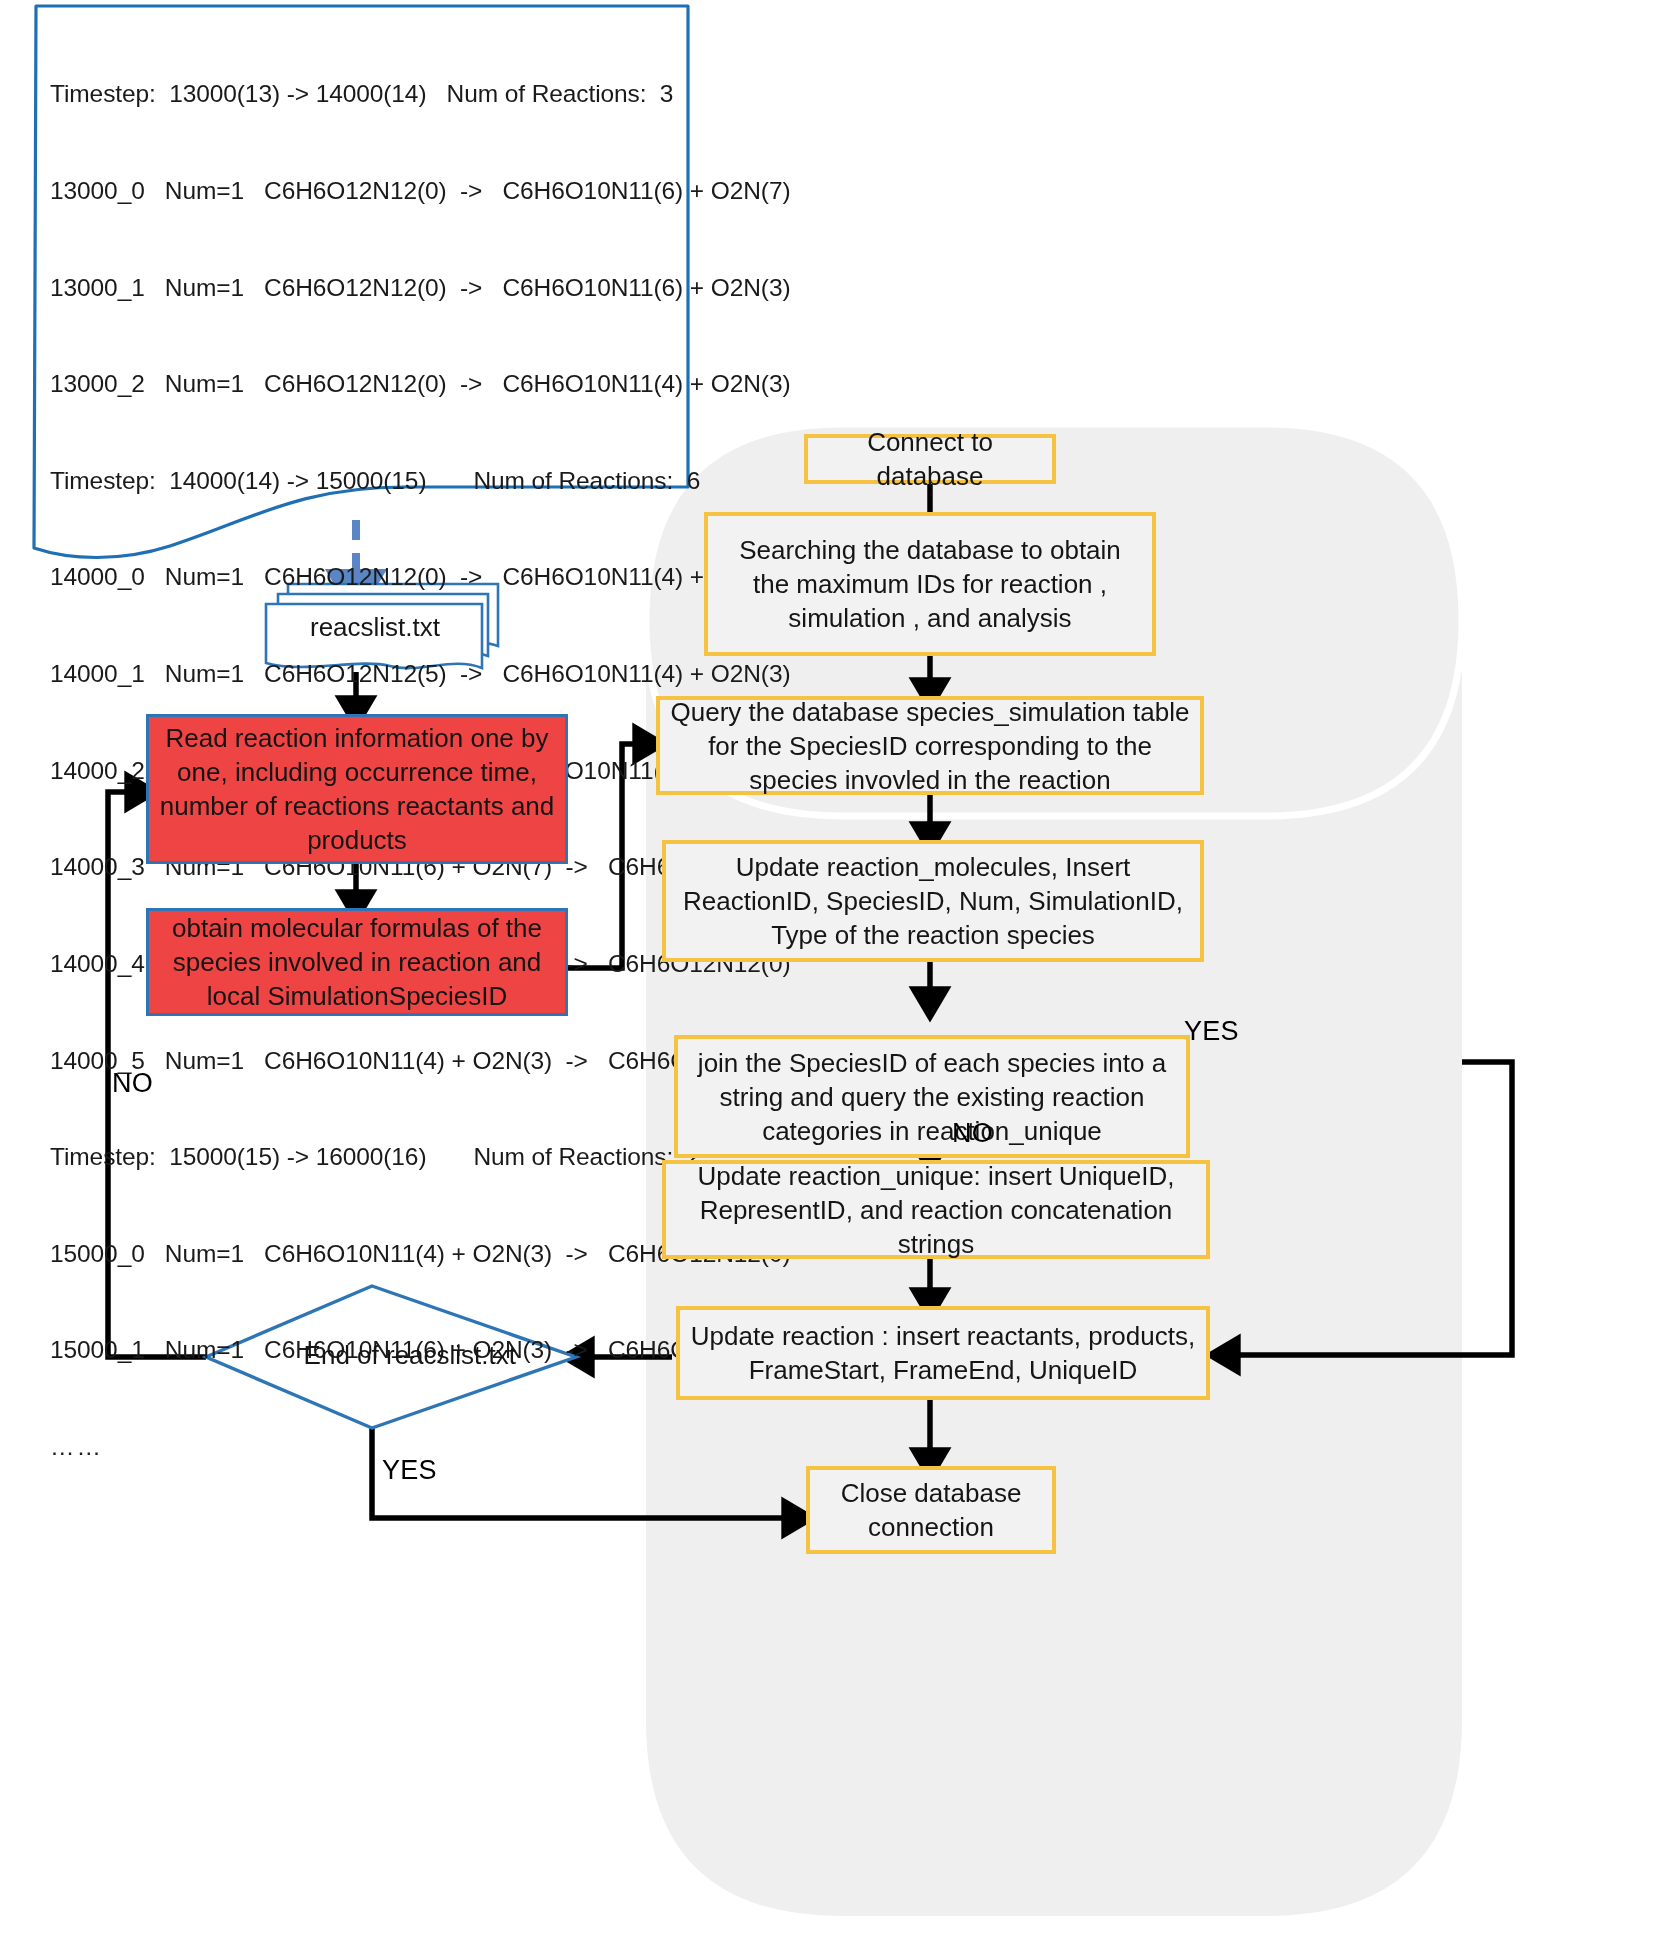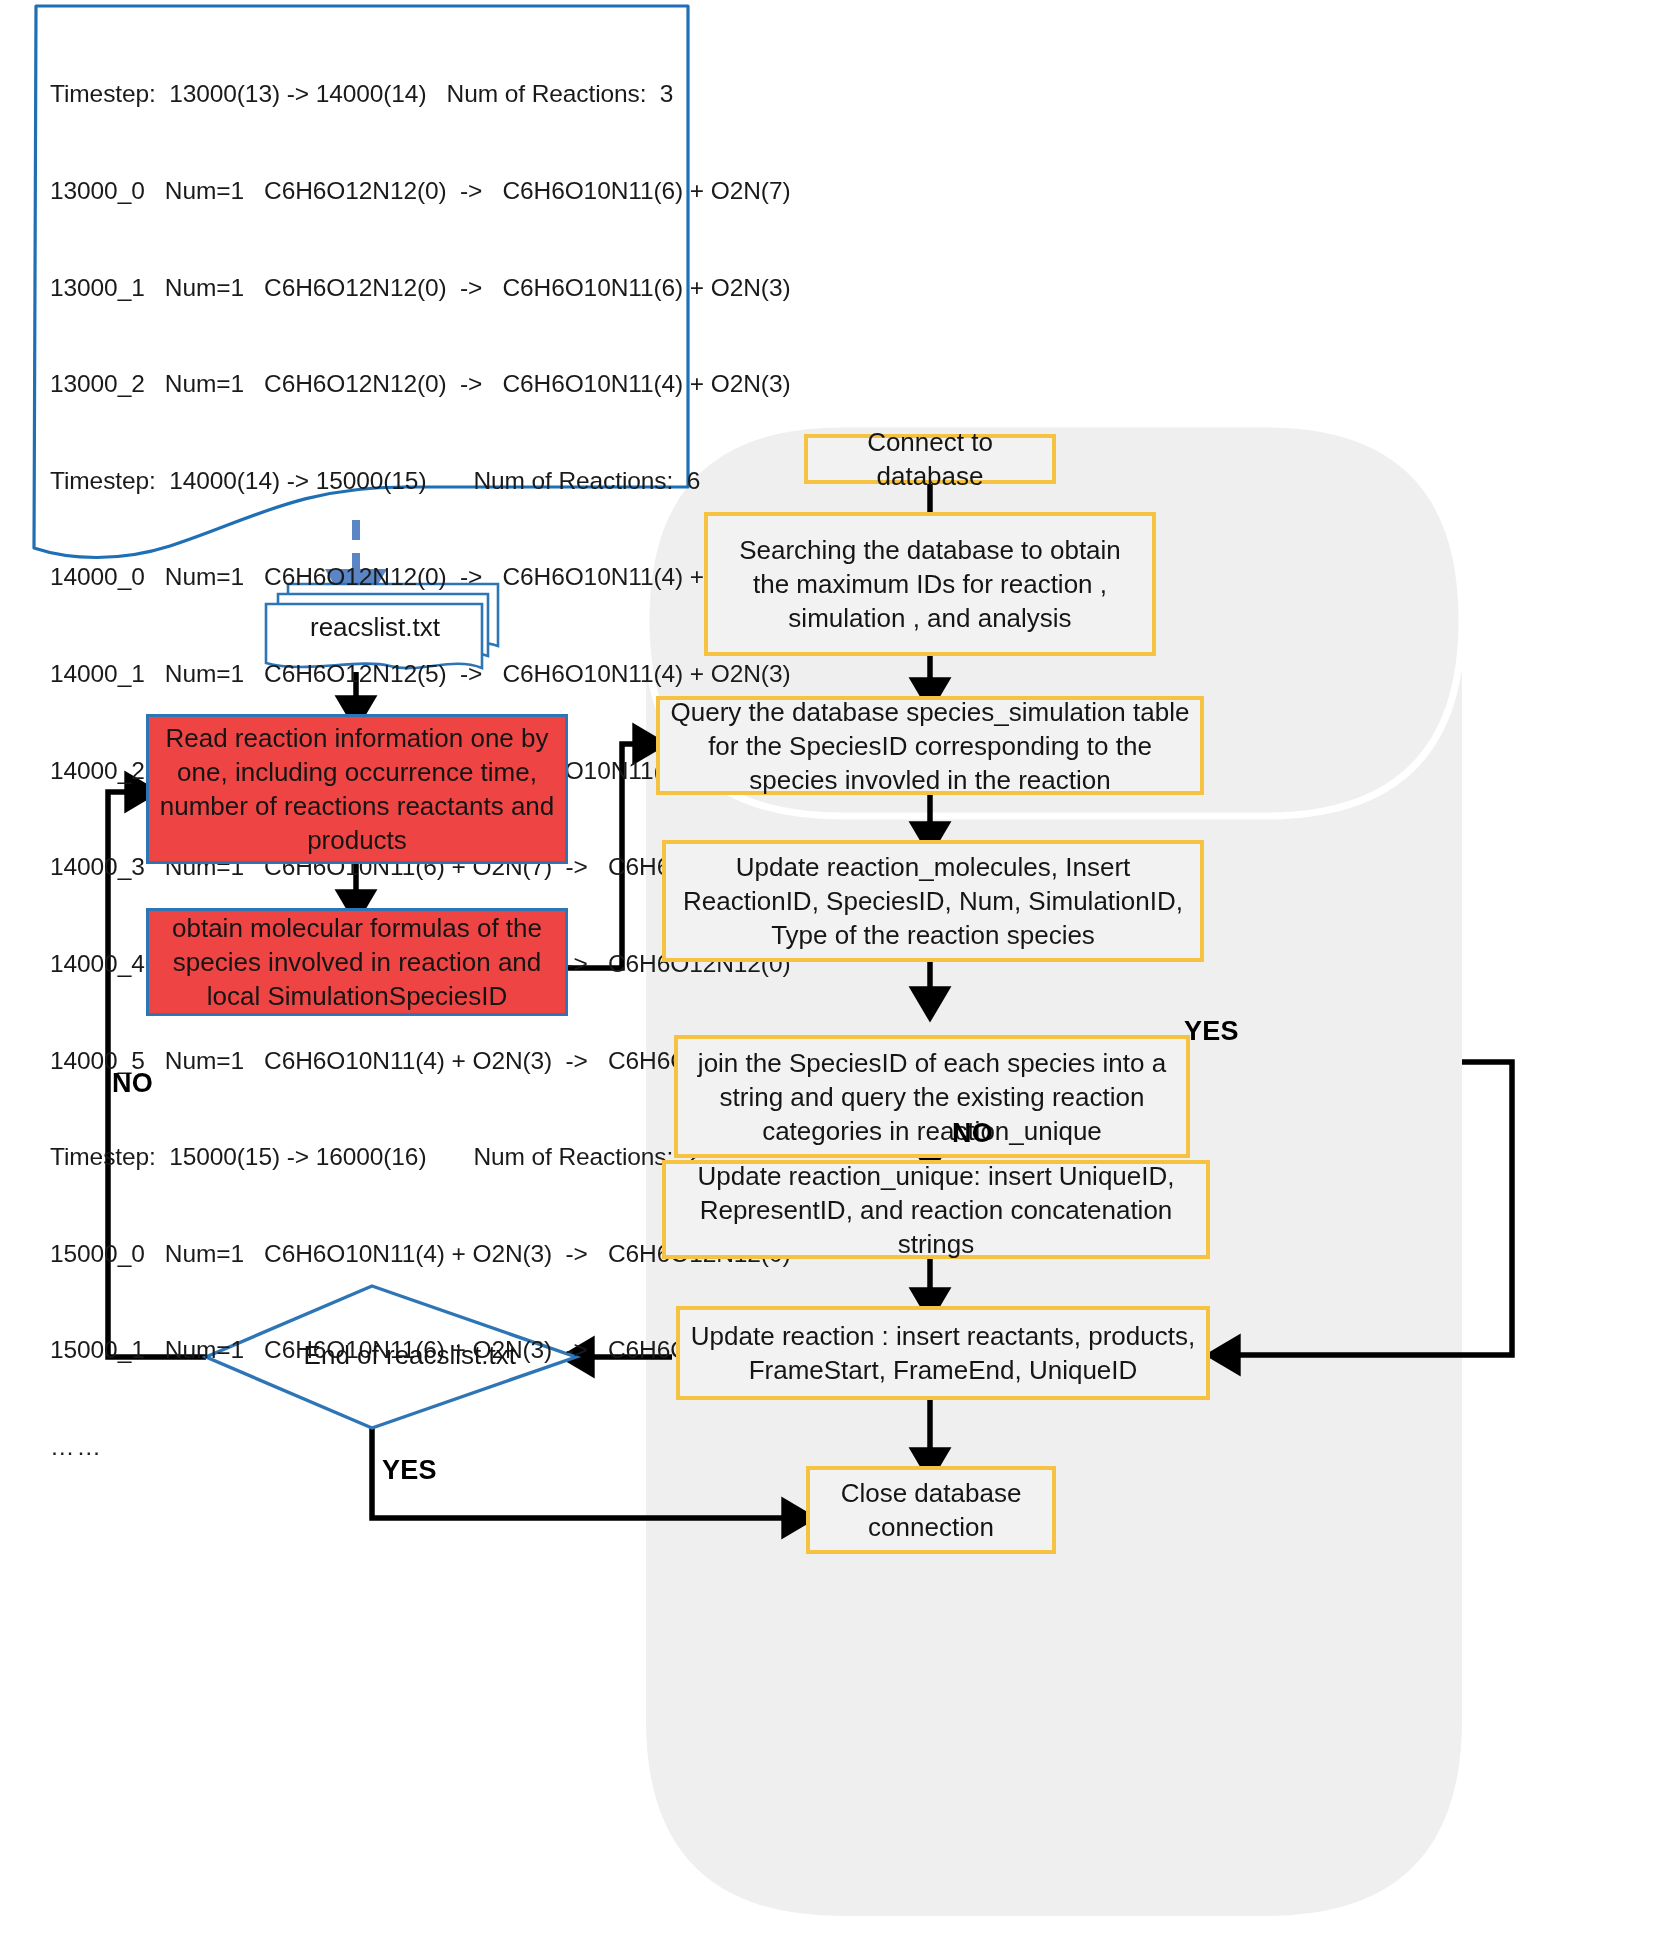--- a/index.html
+++ b/index.html
@@ -50,21 +50,21 @@
   }
   .node.gold {
     border: 4px solid #f5c242;
     background: #f2f2f2;
   }
   .node .txt { padding: 0 10px; }
 
   .flag {
     position: absolute;
     font-size: 27px;
-    font-weight: bold;
+    font-weight: normal;
     color: #000000;
     letter-spacing: 0.3px;
   }
   .diamond-label {
     position: absolute;
     font-size: 26px;
     color: #151515;
     text-align: right;
   }
 </style>

